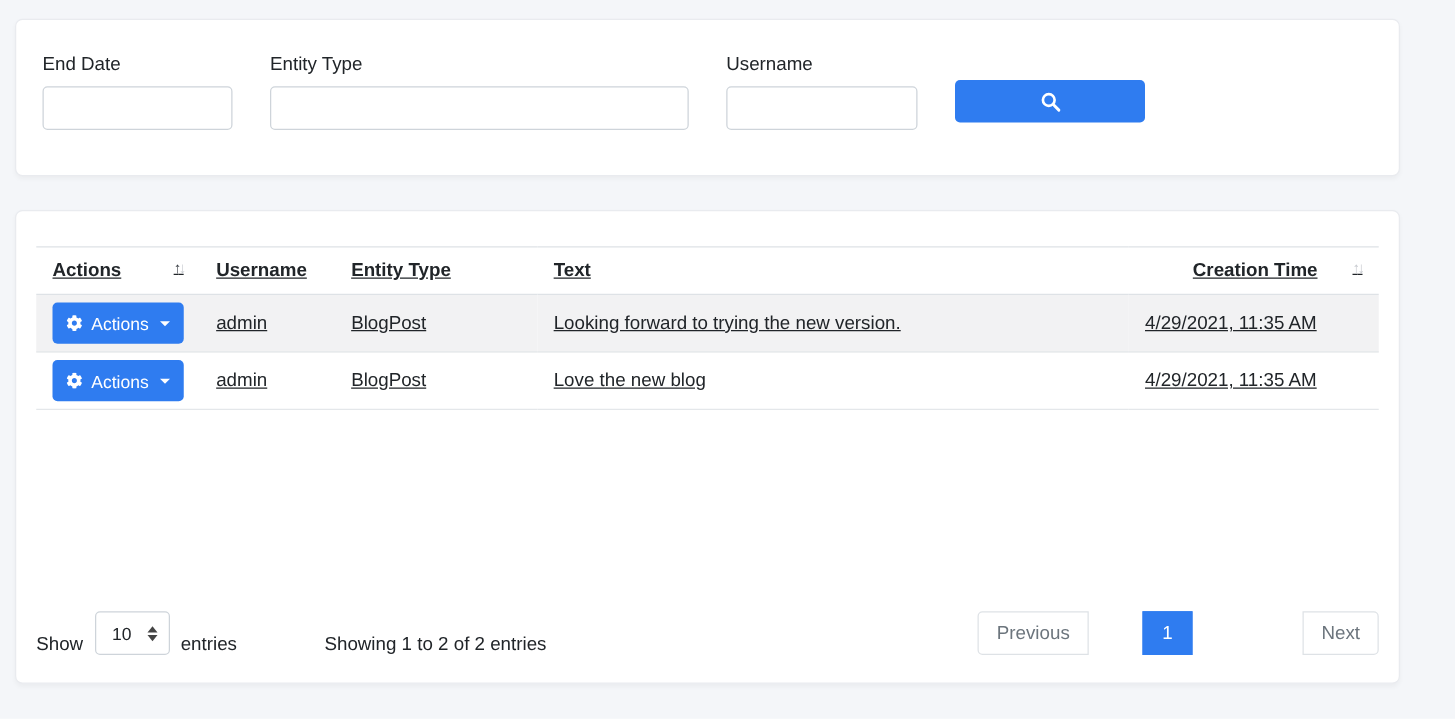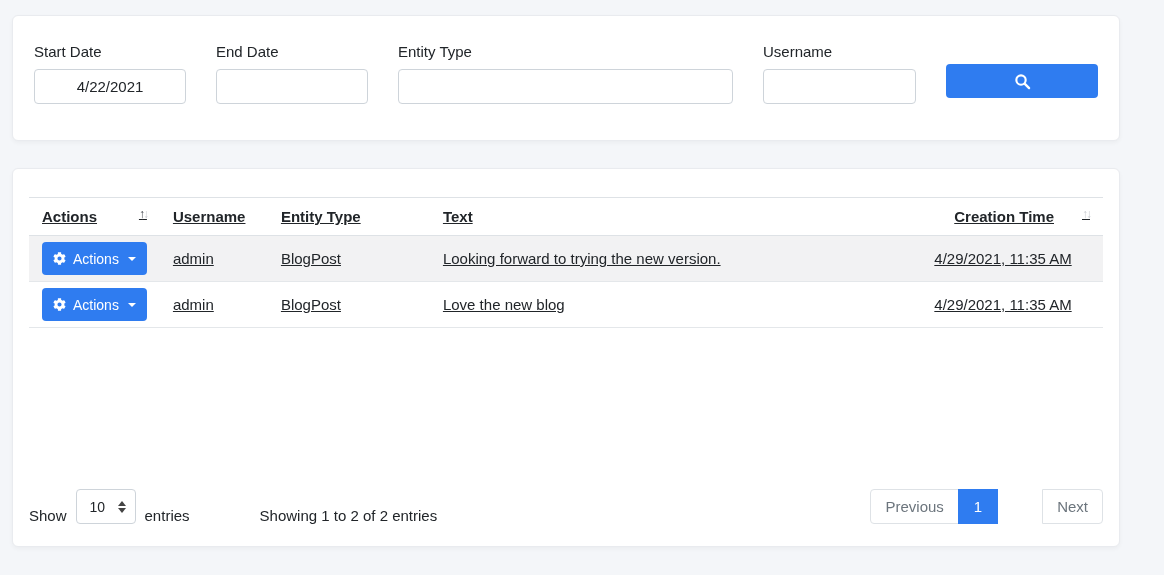--- a/index.html
+++ b/index.html
@@ -97,21 +97,21 @@
   .sort-icons .arr.active { color:#3b3f46; }
 
   tbody td {
     padding:0 13px;
     height:46px;
     font-size:15px;
     border-bottom:1px solid #e4e7ea;
     color:#212529;
   }
   tbody tr.striped { background:#f2f2f3; }
-  td.right, th.right { text-align:center; }
+  td.right, th.right { text-align:left; }
 
   .actions-btn {
     display:inline-flex; align-items:center;
     gap:7px;
     background:var(--primary,#2f7cf0);
     color:#fff;
     border:none; border-radius:4px;
     height:33px; padding:0 11px;
     font-size:14px; font-family:inherit;
     cursor:pointer;
@@ -149,21 +149,21 @@
     border-bottom:5px solid #444;
   }
   .tri-down {
     width:0;height:0;
     border-left:4px solid transparent;
     border-right:4px solid transparent;
     border-top:5px solid #444;
   }
   .summary { margin-left:70px; }
 
-  .pagination { margin-left:auto; display:flex; list-style:none; margin-top:0; margin-bottom:0; padding:0; }
+  .pagination { margin-left:auto; display:flex; list-style:none; margin-top:0; margin-bottom:0; padding:0;gap:44px; }
   .page-item {
     height:35px;
     display:flex; align-items:center;
     padding:0 14px;
     border:1px solid #dee2e6;
     background:#fff;
     color:#6c757d;
     font-size:15px;
     margin-left:-1px;
     cursor:pointer;
@@ -175,24 +175,20 @@
     background:var(--primary,#2f7cf0);
     border-color:var(--primary,#2f7cf0);
     color:#fff;
     padding:0 15px;
   }
 </style>
 </head>
 <body>
 
 <div class="card filter-card">
-  <div class="filter-field w-start">
-    <label>Start Date</label>
-    <input class="form-control" type="text" value="4/22/2021" style="">
-  </div>
   <div class="filter-field w-end">
     <label>End Date</label>
     <input class="form-control" type="text" value="" style="">
   </div>
   <div class="filter-field w-entity">
     <label>Entity Type</label>
     <input class="form-control" type="text" value="" style="">
   </div>
   <div class="filter-field w-user">
     <label>Username</label>

